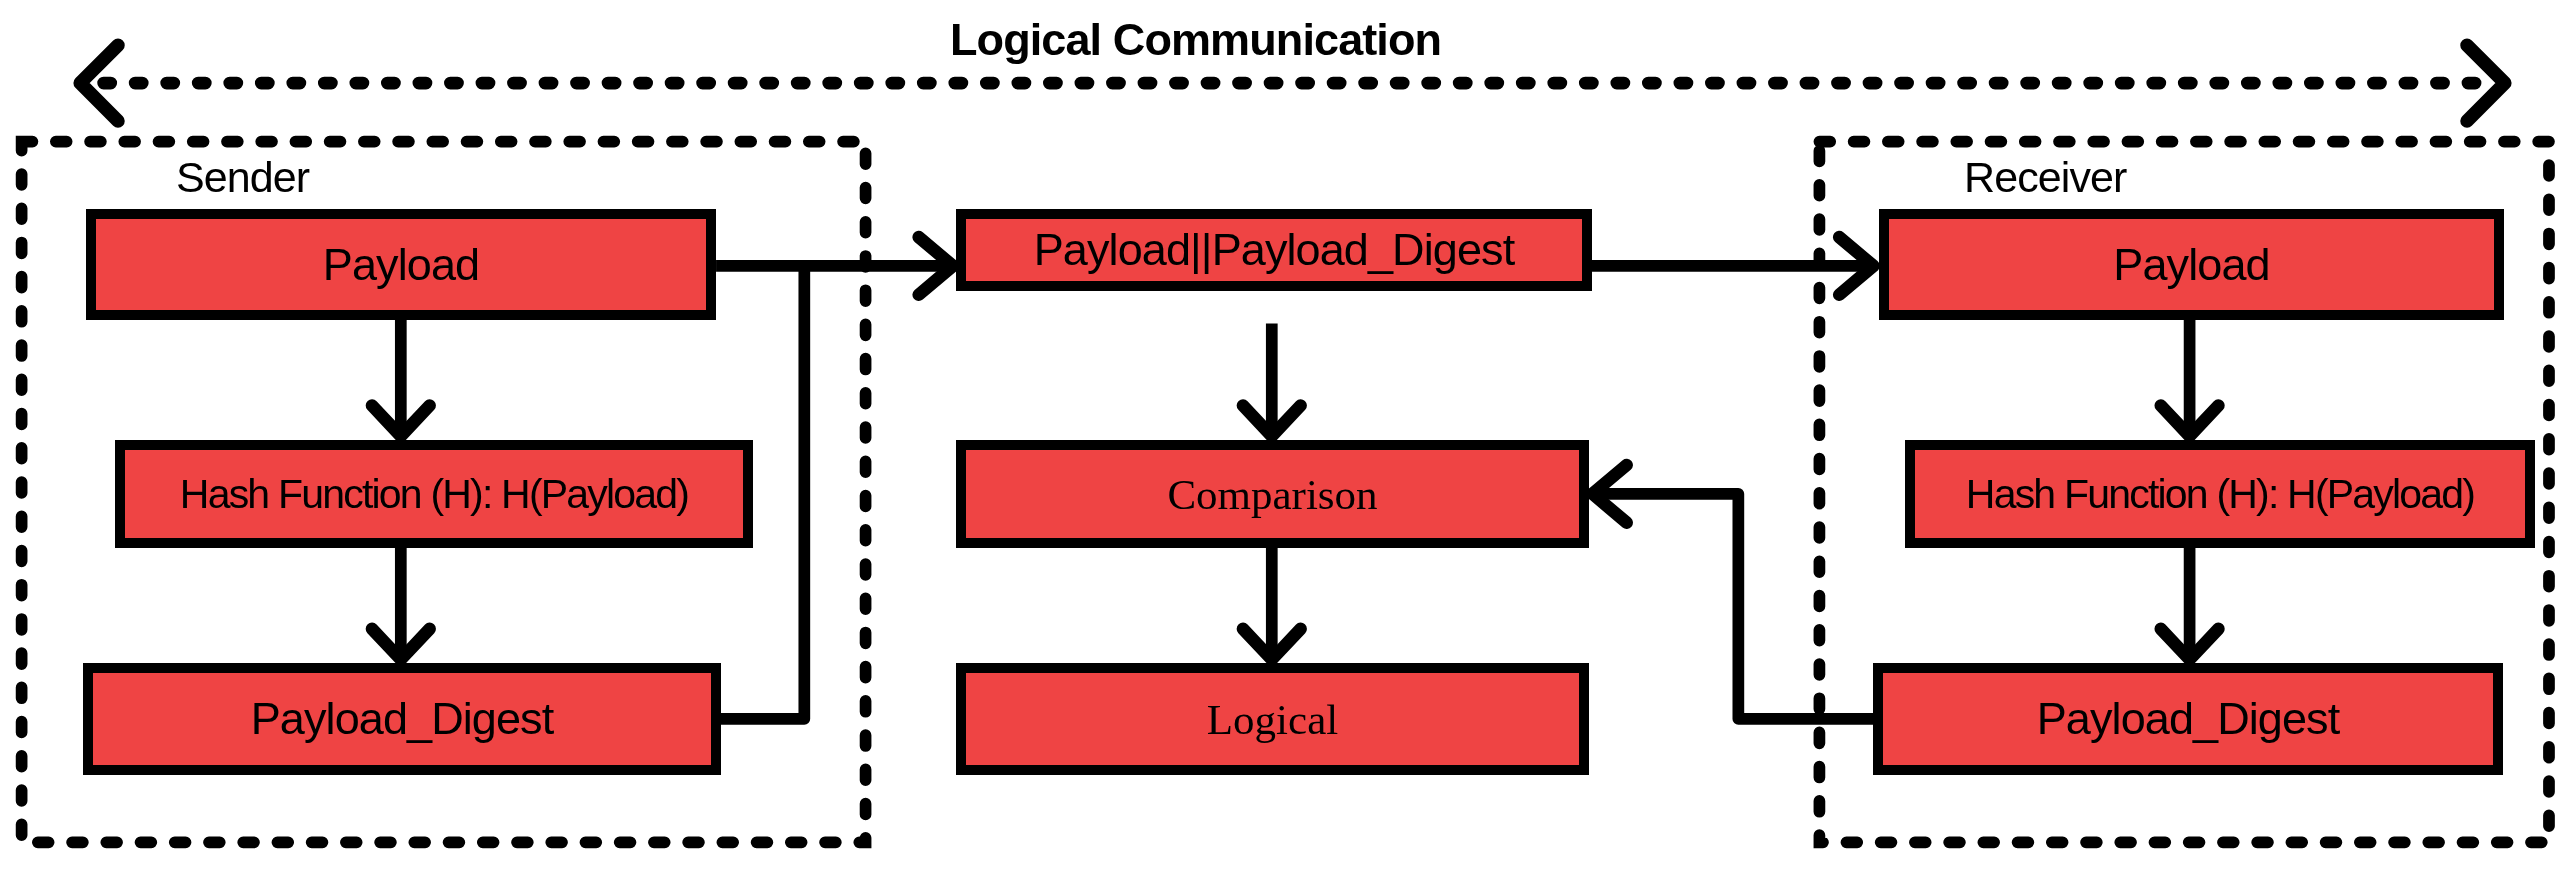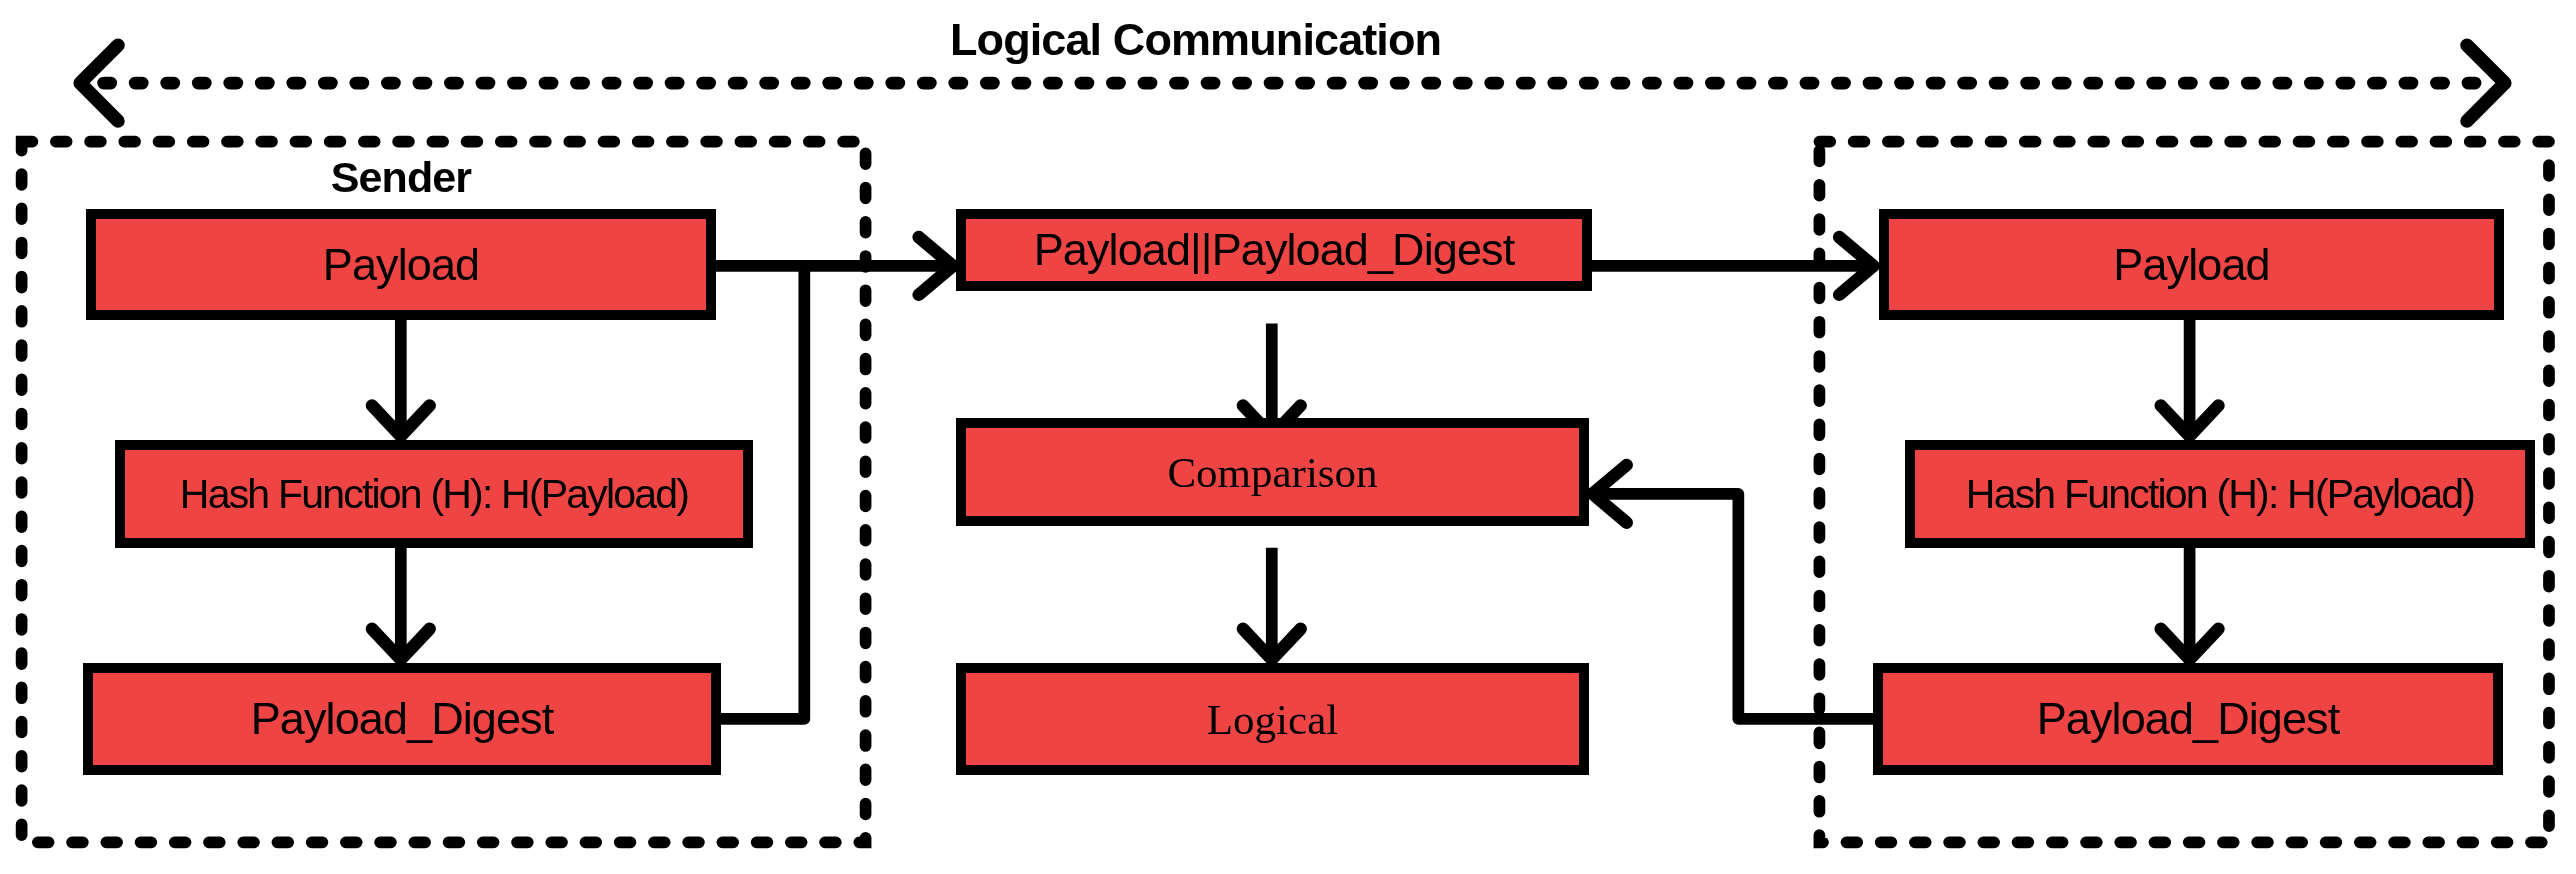--- a/index.html
+++ b/index.html
@@ -24,22 +24,22 @@
     letter-spacing:-0.9px;
     white-space:nowrap;
     z-index:2;
   }
   .node.hash  { font-size:41px; letter-spacing:-1.8px;margin-left:32px; }
   .node.serif { font-family:"Liberation Serif", serif; font-size:43px; letter-spacing:0; }
 
   .grouplabel {
     position:absolute;
     width:450px;
-    text-align:center;
-    font-weight:bold;
+    text-align:left;
+    font-weight:normal;
     font-size:43px;
     letter-spacing:-0.9px;
     z-index:2;
   }
   .title {
     position:absolute;
     left:950px; top:14.4px; width:540px;
     text-align:left;
     font-weight:bold;
     font-size:45px;
@@ -92,21 +92,22 @@
   </svg>
 
   <div class="title">Logical Communication</div>
 
   <div class="grouplabel" style="left:176px; top:153px;">Sender</div>
   <div class="node" style="left:86px; top:209px; width:630px; height:111px;">Payload</div>
   <div class="node hash" style="left:83px; top:440px; width:638px; height:108px;">Hash Function (H): H(Payload)</div>
   <div class="node" style="left:83px; top:663px; width:638px; height:112px;">Payload_Digest</div>
 
   <div class="node" style="left:956px; top:209px; width:636px; height:82px;">Payload||Payload_Digest</div>
-  <div class="node serif" style="left:956px; top:418px; width:633px; height:108px;">Comparison</div>
+  <div class="node serif" style="left:956px; top:440px; width:633px; height:108px;">Comparison</div>
   <div class="node serif" style="left:956px; top:663px; width:633px; height:112px;">Logical</div>
 
+  <div class="grouplabel" style="left:1964px; top:153px;">Receiver</div>
   <div class="node" style="left:1879px; top:209px; width:625px; height:111px;">Payload</div>
   <div class="node hash" style="left:1873px; top:440px; width:630px; height:108px;">Hash Function (H): H(Payload)</div>
   <div class="node" style="left:1873px; top:663px; width:630px; height:112px;">Payload_Digest</div>
 
 </div>
 
 
 </body></html>

